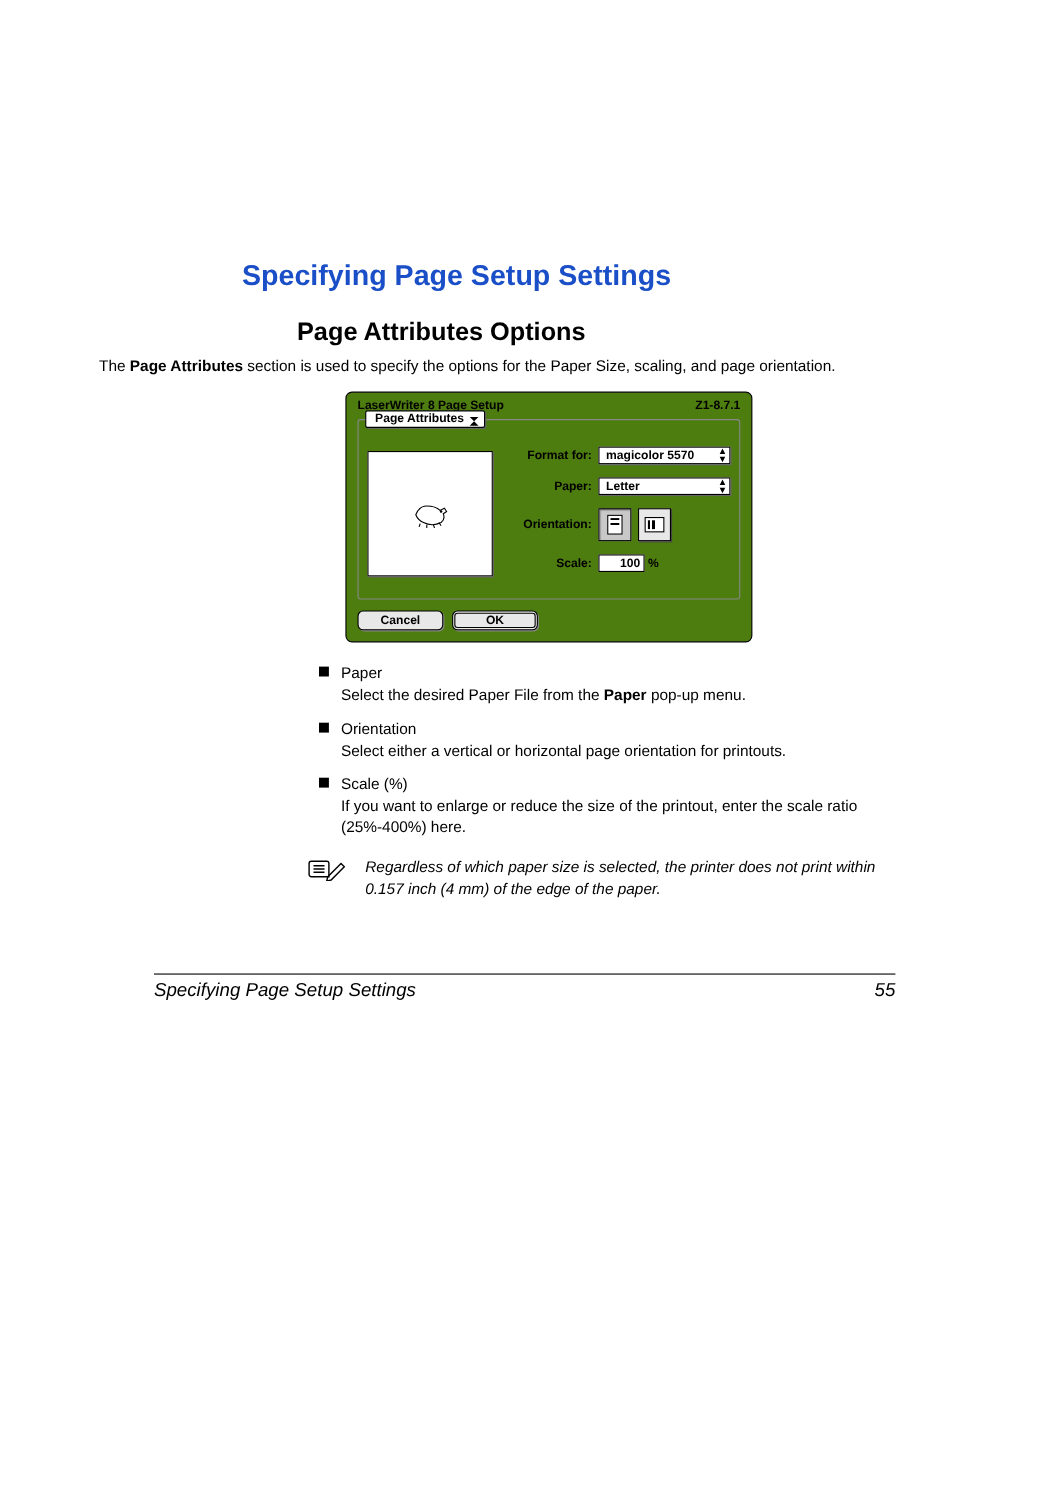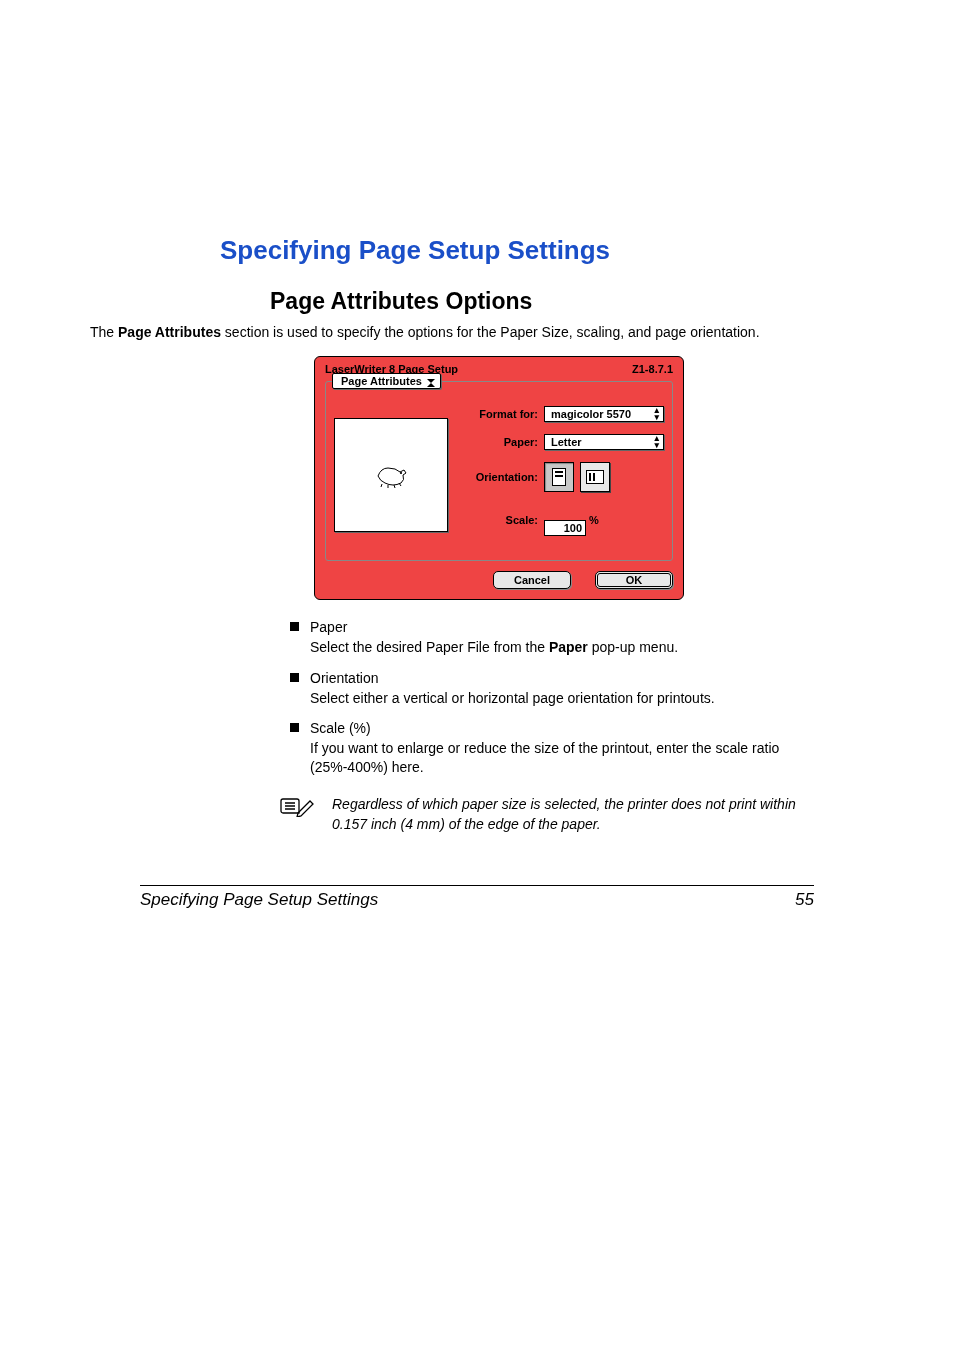--- a/index.html
+++ b/index.html
@@ -35,21 +35,21 @@
   }
 
   
   .dialog-wrap {
     margin: 14px 0 18px 224px;
     width: 370px;
   }
   .dialog {
     border: 1px solid #000;
     border-radius: 6px;
-    background: #ef4444;
+    background: #4d7c0f;
     font-family: "Verdana", "Geneva", sans-serif;
   }
   .dlg-head {
     display: flex;
     justify-content: space-between;
     padding: 6px 10px 0 10px;
     font-size: 11px;
     font-weight: bold;
   }
   .pa-fieldset {
@@ -159,26 +159,25 @@
   }
   .scale-input {
     width: 34px;
     background: #fff;
     border: 1px solid #000;
     padding: 1px 3px;
     font-size: 11px;
     font-weight: bold;
     text-align: right;
     margin-right: 3px;
-    margin-top: 16px;
   }
   .dlg-buttons {
     display:flex;
-    justify-content:flex-end;
-    gap:24px;
+    justify-content:flex-start;
+    gap:8px;
     padding: 4px 10px 10px 10px;
   }
   .dlg-btn {
     min-width: 56px;
     background:#e8e8e8;
     border:1px solid #000;
     border-radius: 5px;
     text-align:center;
     font-size:11px;
     font-weight:bold;

